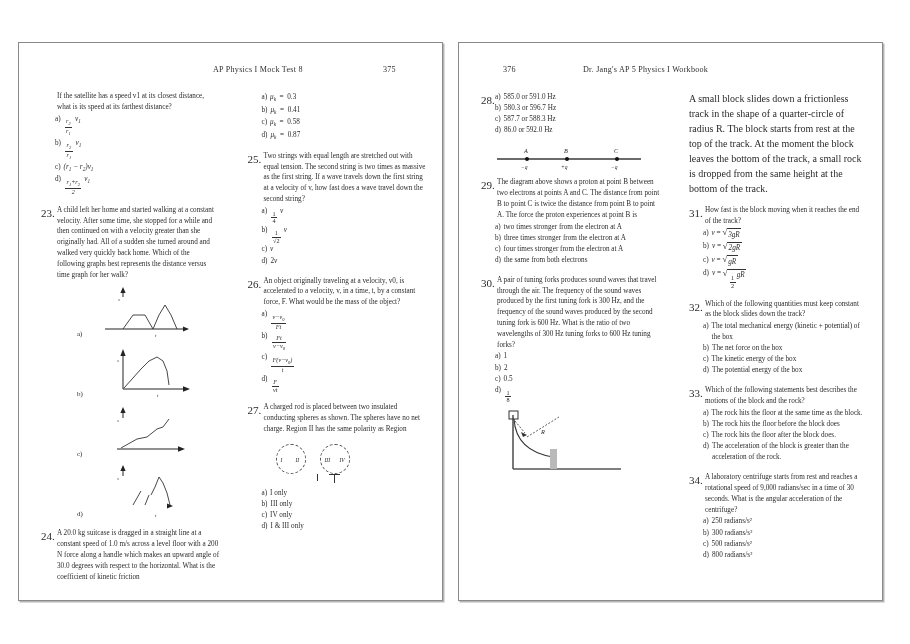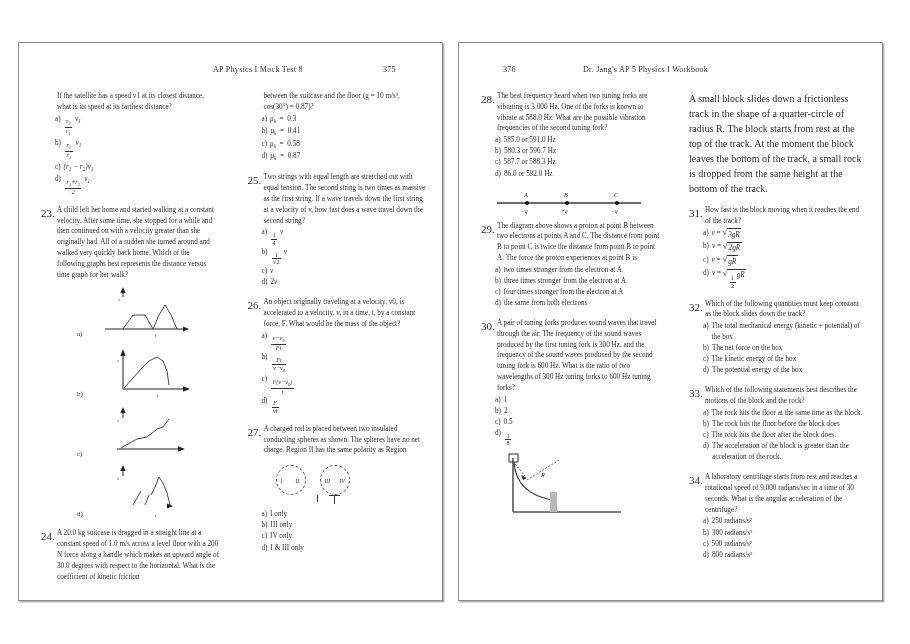--- a/index.html
+++ b/index.html
@@ -259,21 +259,20 @@
 
         <div class="q">
           <span class="q-num">24.</span>
           <div class="q-body">A 20.0 kg suitcase is dragged in a straight line at a constant speed of 1.0 m/s across a level floor with a 200 N force along a handle which makes an upward angle of 30.0 degrees with respect to the horizontal. What is the coefficient of kinetic friction</div>
         </div>
       </div>
 
       <div class="col">
 
         <div class="q nonum">
-          <div class="q-body">between the suitcase and the floor (g = 10 m/s², cos(30°) = 0.87)?</div>
           <ul class="choices">
             <li>
                 <span class="lbl">a)</span>
                 <span class="txt"><span class="mth">μ<sub>k</sub></span> &nbsp;=&nbsp; 0.3</span>
               </li>
             <li>
                 <span class="lbl">b)</span>
                 <span class="txt"><span class="mth">μ<sub>k</sub></span> &nbsp;=&nbsp; 0.41</span>
               </li>
             <li>
@@ -408,21 +407,20 @@
         <span class="rh-title">Dr. Jang's AP 5 Physics I Workbook</span>
       </div>
     </div>
 
     <div class="cols">
 
       <div class="col">
 
         <div class="q">
           <span class="q-num">28.</span>
-          <div class="q-body">The beat frequency heard when two tuning forks are vibrating is 3.000 Hz.  One of the forks is known to vibrate at 588.0 Hz. What are the possible vibration frequencies of the second tuning fork?</div>
           <ul class="choices">
             <li>
                 <span class="lbl">a)</span>
                 <span class="txt">585.0 or 591.0 Hz</span>
               </li>
             <li>
                 <span class="lbl">b)</span>
                 <span class="txt">580.3 or 596.7 Hz</span>
               </li>
             <li>

